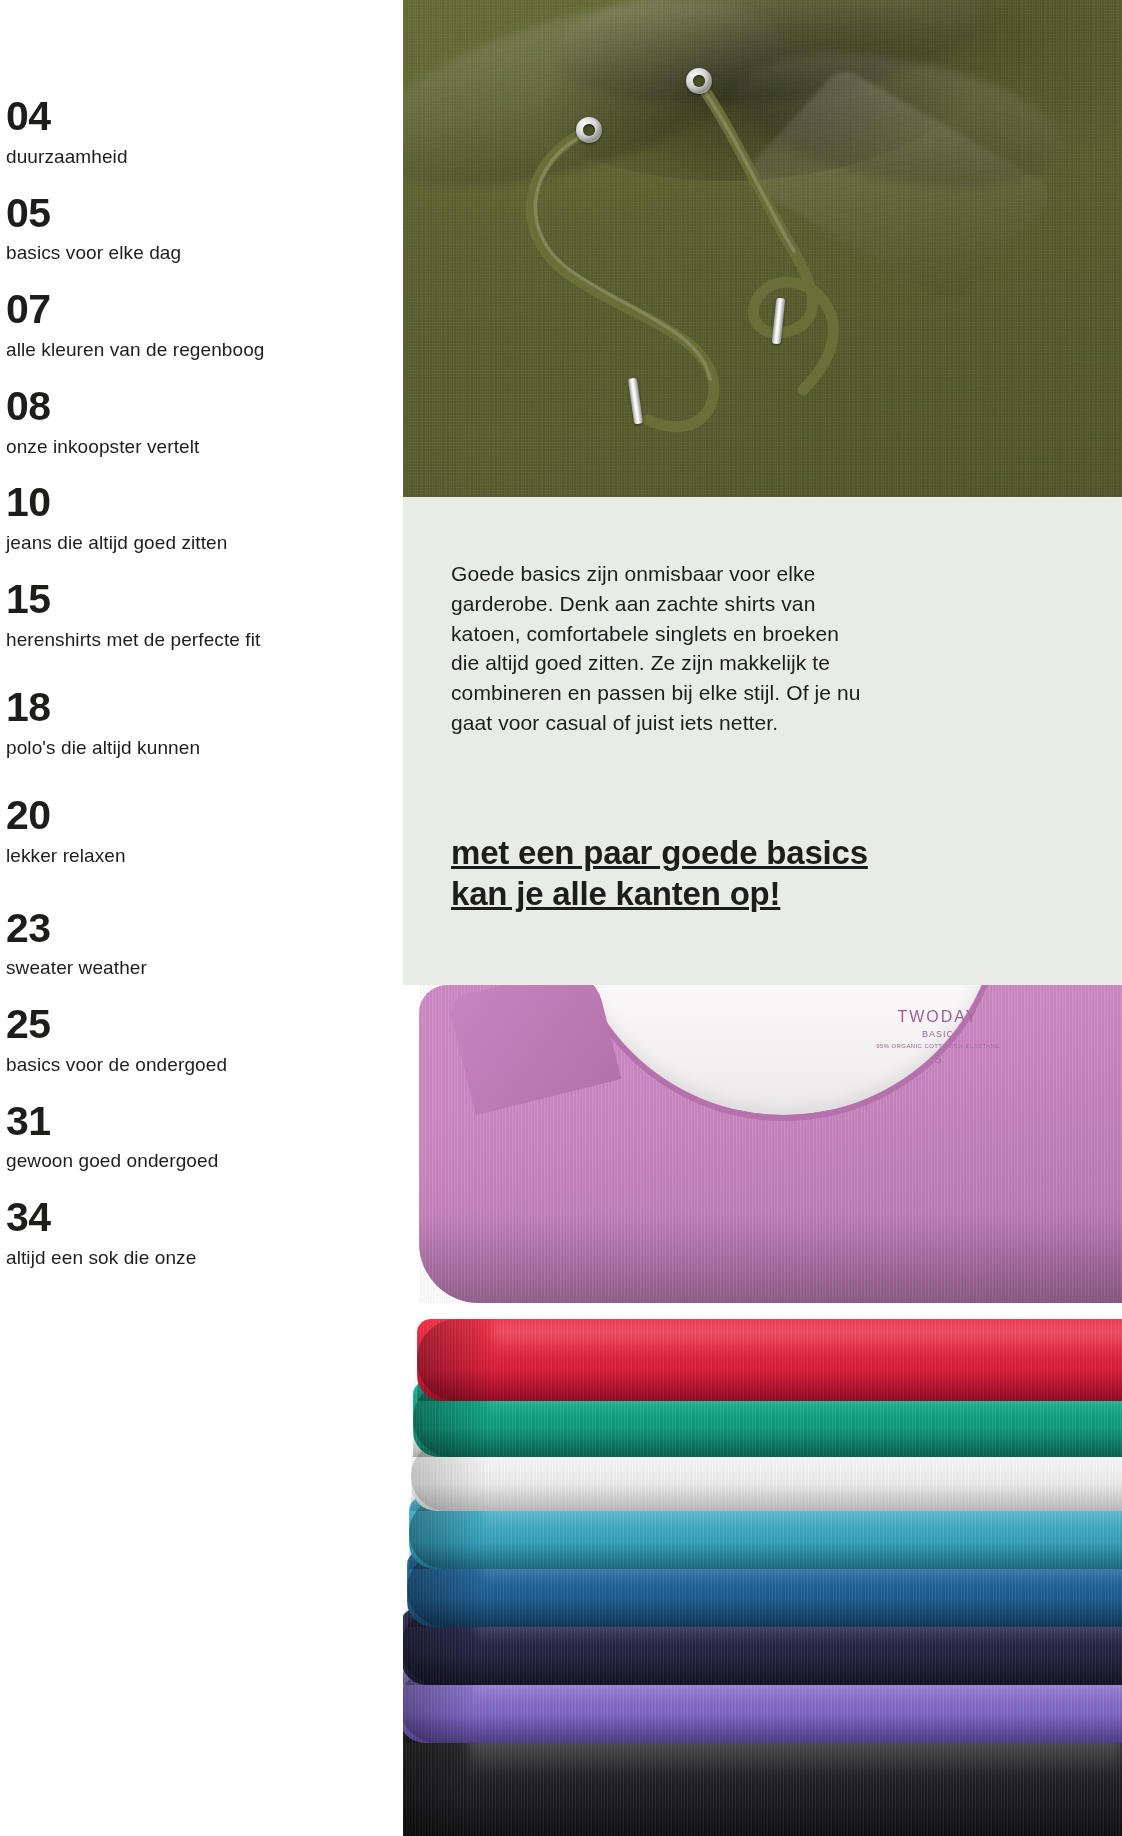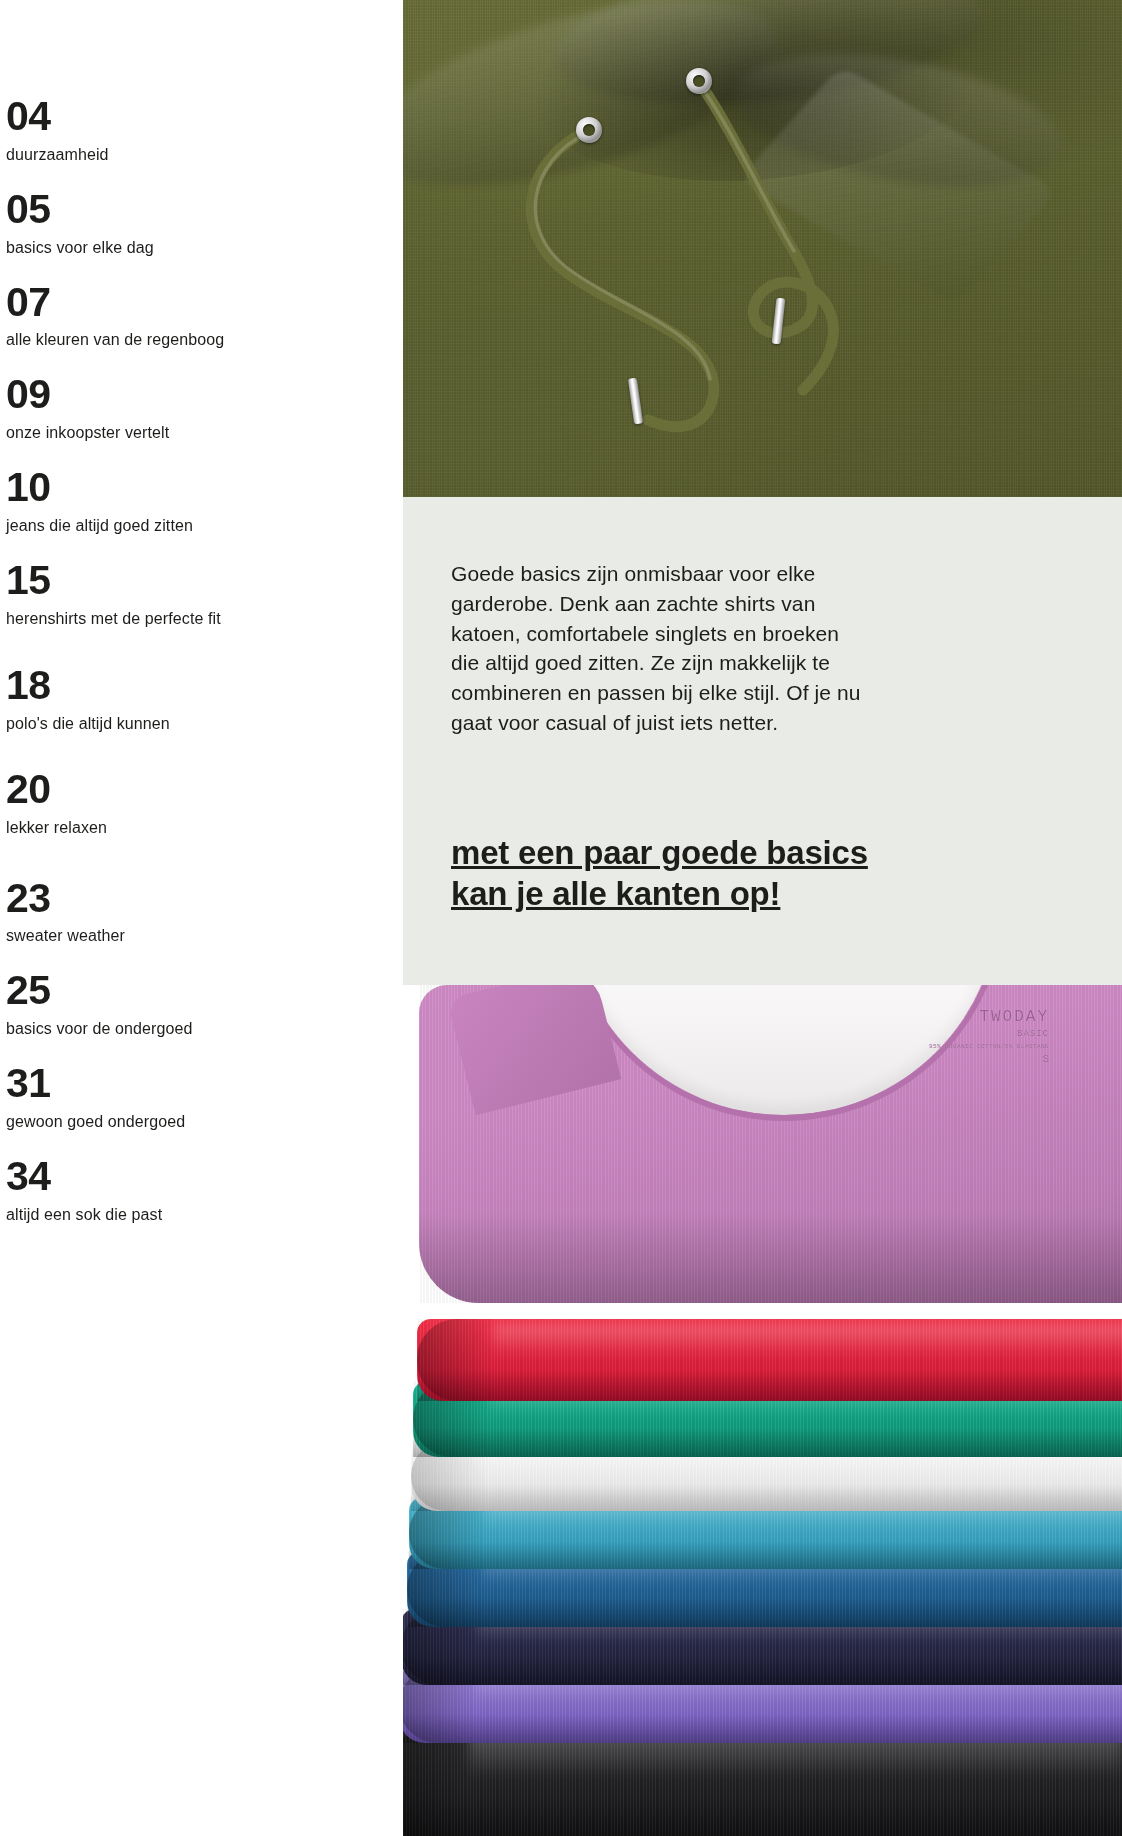--- a/index.html
+++ b/index.html
@@ -19,21 +19,21 @@
     background:#ffffff;
     padding:96px 12px 0 6px;
   }
   .toc-entry { margin-bottom:24px; }
   .toc-num {
     font-size:41px; font-weight:bold;
     letter-spacing:-0.5px; line-height:1.02;
     color:#1d1d1b;
   }
   .toc-label {
-    font-size:16px; font-weight:400;
+    font-size:19px; font-weight:400;
     line-height:1.25; margin-top:7px;
     color:#1d1d1b; letter-spacing:0.1px;
   }
   .gap-lg { margin-bottom:36px; }
   .gap-md { margin-bottom:40px;margin-top:35px; }
 
   
   .right { position:absolute; left:403px; top:0; width:719px; height:1836px; }
 
   
@@ -161,24 +161,23 @@
     border-radius:0 0 228px 228px;
     border-bottom:6px solid #b571ab; border-left:5px solid #b571ab; border-right:5px solid #b571ab;
     box-sizing:border-box;
   }
   .strap-l {
     position:absolute; left:40px; top:-6px; width:150px; height:120px;
     background:linear-gradient(140deg,#c984c0,#b273a9);
     transform:rotate(-14deg); border-radius:20px 40px 0 0;
   }
   .label {
-    position:absolute; left:440px; top:22px; width:190px;
-    text-align:right; color:#9c5f93; line-height:1.25;
+    position:absolute; left:424px; top:22px; width:190px;
+    text-align:center; color:#9c5f93; line-height:1.25;
     text-shadow:0 0 1px rgba(255,255,255,.35);
-    font-family:Liberation Mono, monospace;
   }
   .label .brand { font-size:16px; letter-spacing:2px; }
   .label .sub { font-size:9px; letter-spacing:1px; margin-top:2px; }
   .label .care { font-size:6px; letter-spacing:.4px; margin-top:3px; }
   .label .size { font-size:11px; margin-top:2px; }
   .tank-shadow {
     position:absolute; left:0; right:0; bottom:0; height:90px;
     background:linear-gradient(180deg, rgba(0,0,0,0), rgba(0,0,0,.22));
     border-radius:0 0 6px 60px;
   }
@@ -193,21 +192,21 @@
   </div>
   <div class="toc-entry">
     <div class="toc-num">05</div>
     <div class="toc-label">basics voor elke dag</div>
   </div>
   <div class="toc-entry">
     <div class="toc-num">07</div>
     <div class="toc-label">alle kleuren van de regenboog</div>
   </div>
   <div class="toc-entry">
-    <div class="toc-num">09</div>
+    <div class="toc-num">08</div>
     <div class="toc-label">onze inkoopster vertelt</div>
   </div>
   <div class="toc-entry">
     <div class="toc-num">10</div>
     <div class="toc-label">jeans die altijd goed zitten</div>
   </div>
   <div class="toc-entry gap-lg">
     <div class="toc-num">15</div>
     <div class="toc-label">herenshirts met de perfecte fit</div>
   </div>
@@ -226,21 +225,21 @@
   <div class="toc-entry">
     <div class="toc-num">25</div>
     <div class="toc-label">basics voor de ondergoed</div>
   </div>
   <div class="toc-entry">
     <div class="toc-num">31</div>
     <div class="toc-label">gewoon goed ondergoed</div>
   </div>
   <div class="toc-entry">
     <div class="toc-num">34</div>
-    <div class="toc-label">altijd een sok die past</div>
+    <div class="toc-label">altijd een sok die onze</div>
   </div>
 </div>
 
 <div class="right">
 
   <div class="hoodie">
     <div class="fabric"></div>
     <div class="weave"></div>
     <div class="hood-shadow"></div>
     <div class="fold f1"></div>

